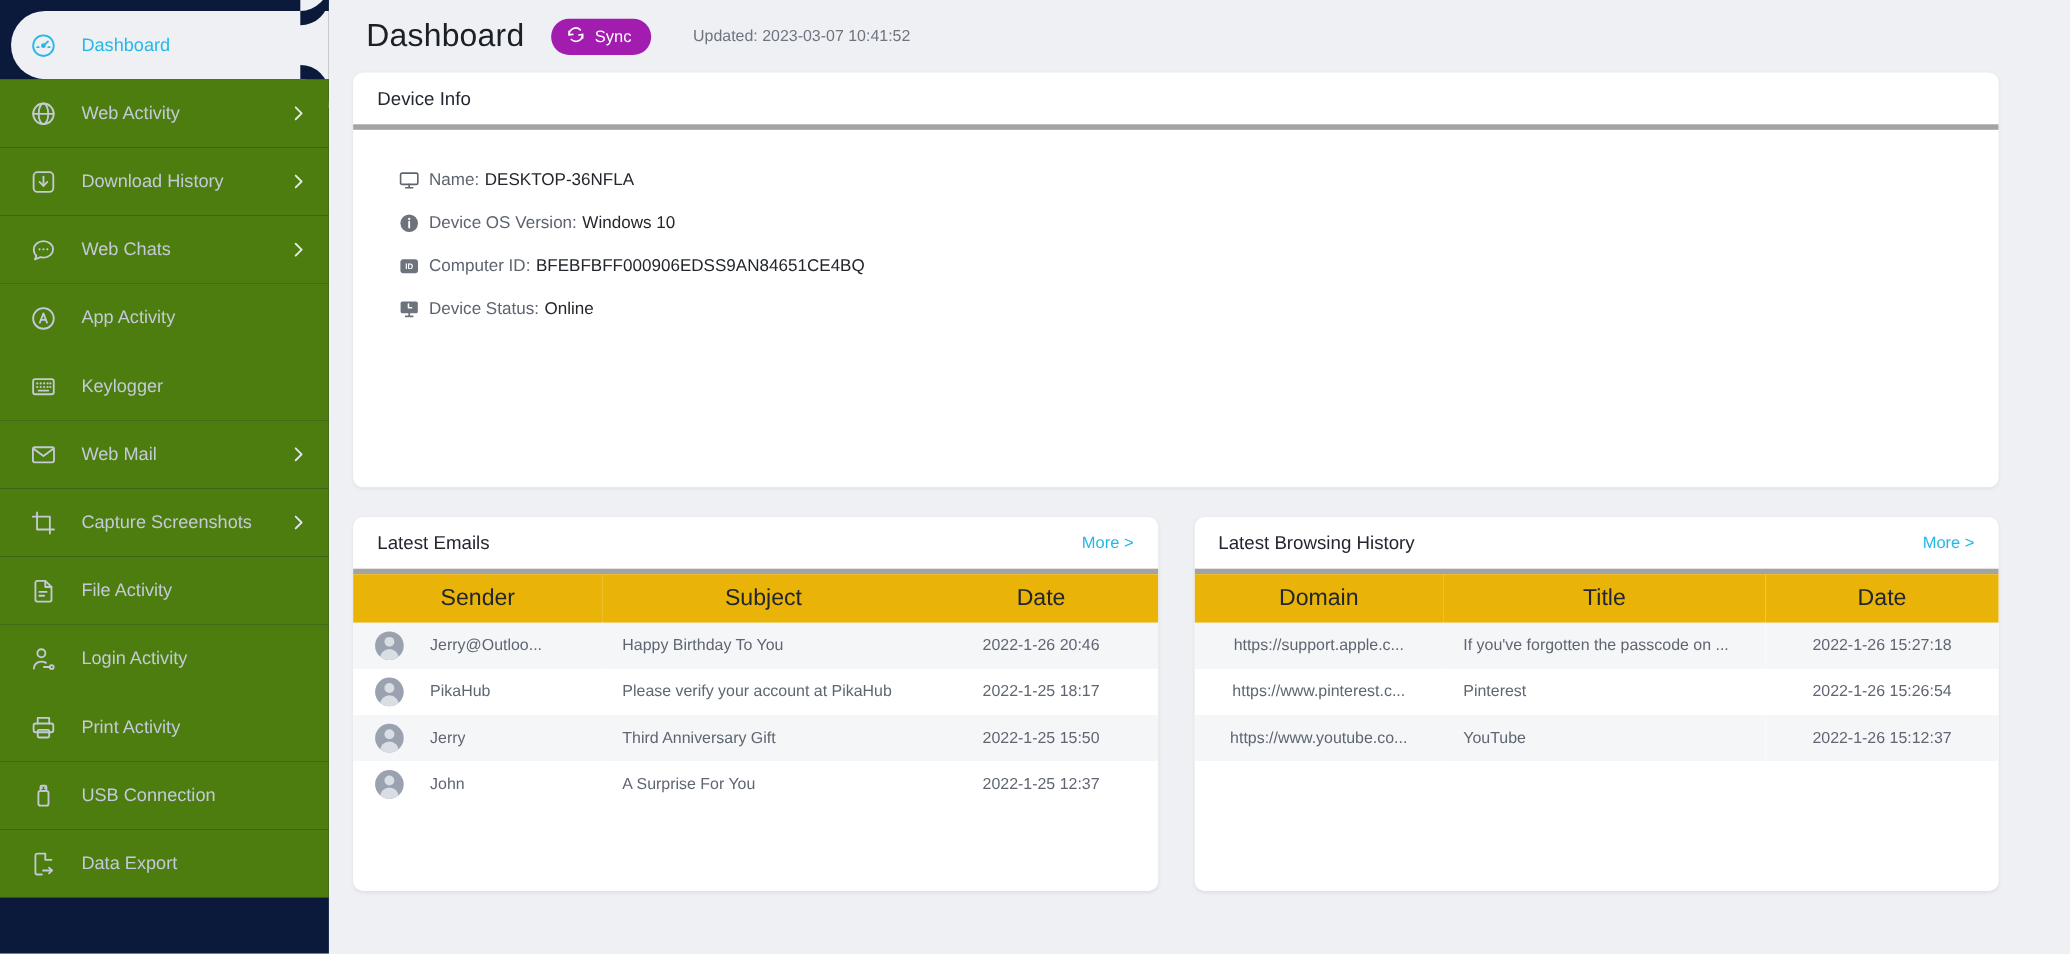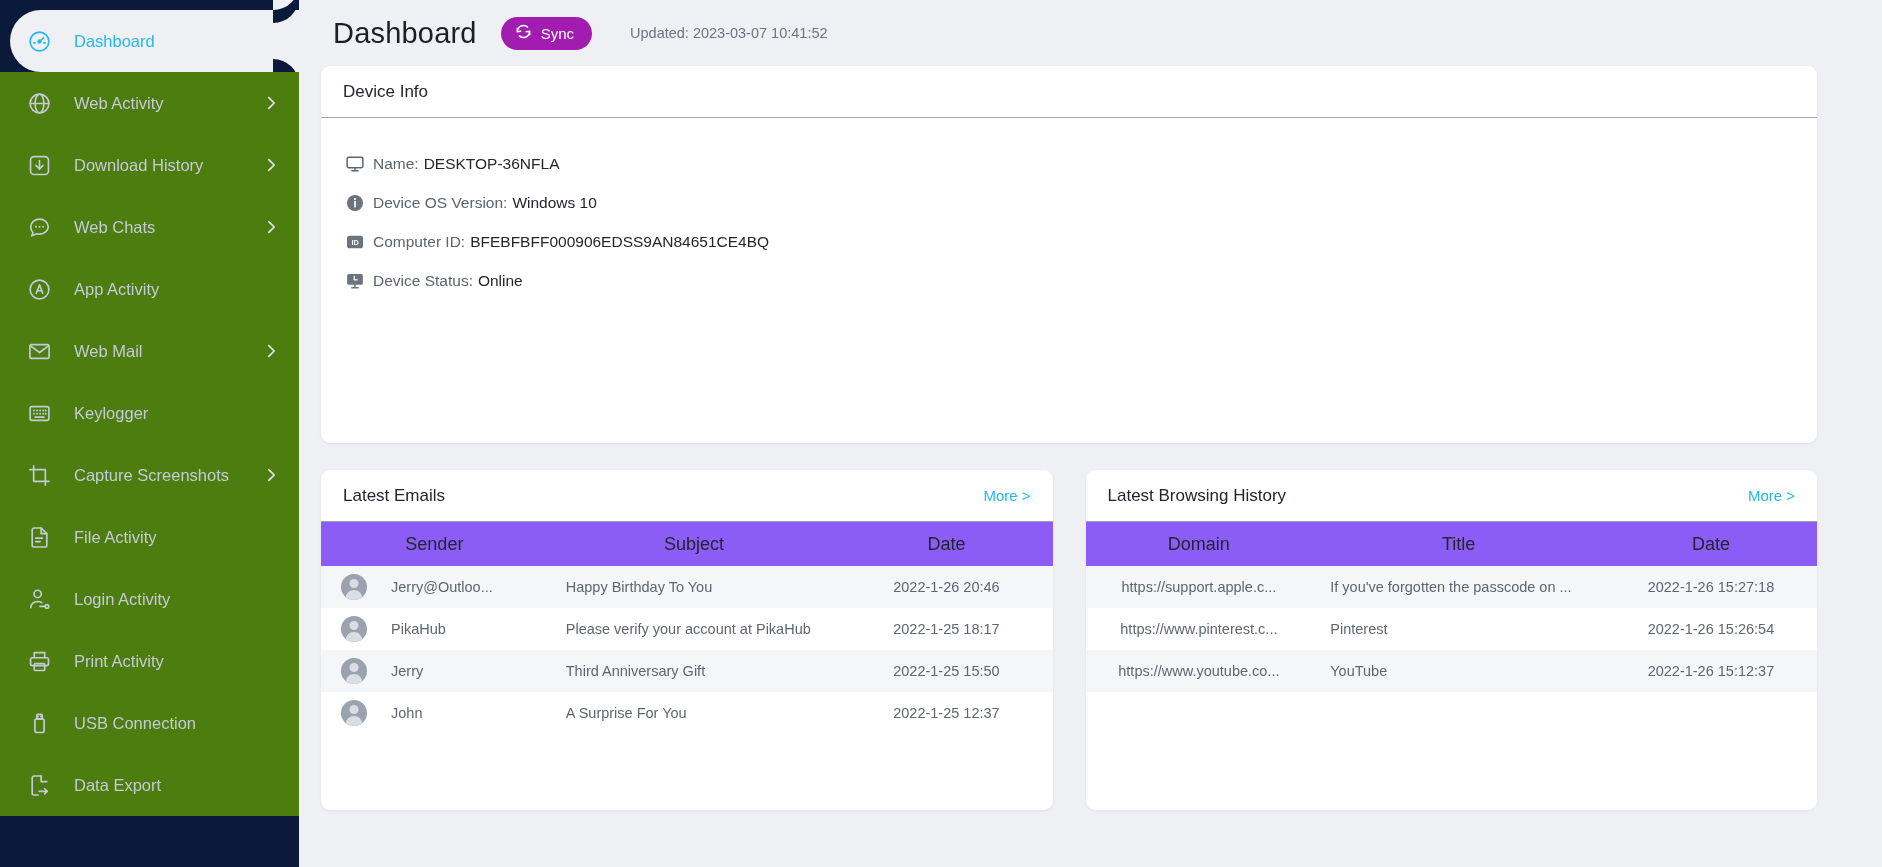--- a/index.html
+++ b/index.html
@@ -91,53 +91,53 @@
   .card {
     background: #fff;
     border-radius: 9px;
     box-shadow: 0 1px 3px rgba(20,30,50,.07);
     overflow: hidden;
   }
   .card-head {
     height: 52px; display: flex; align-items: center;
     justify-content: space-between;
     padding: 0 22px;
-    border-bottom: 1px solid #a3a3a3;
+    border-bottom: 5px solid #a3a3a3;
   }
   .card-title { font-size: 17px; color: #22262f; }
   .more-link {
     color: #21b8e6; font-size: 15px; text-decoration: none; cursor: pointer;
   }
 
   
   .device-card { height: 377px; }
-  .device-body { padding: 26px 0 0 24px; }
+  .device-body { padding: 26px 0 0 41px; }
   .info-row {
     display: flex; align-items: center;
     height: 39px; font-size: 15.5px;
   }
   .info-row .ico {
     width: 20px; height: 20px; flex: 0 0 20px;
     margin-right: 8px;
     display: flex; justify-content: center;
   }
   .info-k { color: #5d646f; }
   .info-v { color: #23262c; margin-left: 5px; }
 
   
   .bottom-row {
     display: flex; gap: 33px; margin-top: 27px;
   }
   .panel { flex: 1 1 0; min-width: 0; height: 340px; }
 
   table { width: 100%; border-collapse: collapse; table-layout: fixed; }
   th {
-    font-weight: 400; font-size: 18px; color: #22262f;
+    font-weight: 400; font-size: 21px; color: #22262f;
     height: 44px; text-align: center;
-    background: #8b5cf6;
+    background: #eab308;
   }
   td {
     height: 42px; font-size: 14.5px; color: #5f6672;
     text-align: center; vertical-align: middle;
     overflow: hidden; text-overflow: ellipsis; white-space: nowrap;
   }
   tbody tr:nth-child(odd) { background: #f4f6f8; }
   tbody tr:nth-child(even) { background: #fff; }
 
   .sender-cell { display: flex; align-items: center; gap: 24px; padding-left: 20px; }
@@ -230,41 +230,41 @@
               <path d="M8.9 15.6 12 7.6l3.1 8"></path>
               <path d="M9.9 13.2h4.2"></path>
             </svg>
           </span>
           <span class="label">App Activity</span>
           <span class="chev"></span>
         </li>
         <li class="nav-item">
           <span class="icon">
             <svg width="25" height="25" viewBox="0 0 24 24" fill="none" stroke="currentColor" stroke-width="1.6" stroke-linecap="round" stroke-linejoin="round">
+              <rect x="3" y="5.4" width="18" height="13.2" rx="1.8"></rect>
+              <path d="M6.6 9.2h.01M9.6 9.2h.01M12.6 9.2h.01M15.6 9.2h.01M18 9.2h.01M6.6 12.3h.01M9.6 12.3h.01M12.6 12.3h.01M15.6 12.3h.01M18 12.3h.01" stroke-width="1.9"></path>
+              <path d="M7.8 15.5h8.4"></path>
+            </svg>
+          </span>
+          <span class="label">Keylogger</span>
+          <span class="chev"></span>
+        </li>
+        <li class="nav-item">
+          <span class="icon">
+            <svg width="25" height="25" viewBox="0 0 24 24" fill="none" stroke="currentColor" stroke-width="1.6" stroke-linecap="round" stroke-linejoin="round">
               <rect x="2.8" y="5.4" width="18.4" height="13.2" rx="1.6"></rect>
               <polyline points="3.4,6.6 12,13 20.6,6.6"></polyline>
             </svg>
           </span>
           <span class="label">Web Mail</span>
           <span class="chev">
             <svg width="11" height="18" viewBox="0 0 12 20" fill="none" stroke="#e3e8f0" stroke-width="1.9" stroke-linecap="round" stroke-linejoin="round">
               <polyline points="3,4 9,10 3,16"></polyline>
             </svg>
           </span>
-        </li>
-        <li class="nav-item">
-          <span class="icon">
-            <svg width="25" height="25" viewBox="0 0 24 24" fill="none" stroke="currentColor" stroke-width="1.6" stroke-linecap="round" stroke-linejoin="round">
-              <rect x="3" y="5.4" width="18" height="13.2" rx="1.8"></rect>
-              <path d="M6.6 9.2h.01M9.6 9.2h.01M12.6 9.2h.01M15.6 9.2h.01M18 9.2h.01M6.6 12.3h.01M9.6 12.3h.01M12.6 12.3h.01M15.6 12.3h.01M18 12.3h.01" stroke-width="1.9"></path>
-              <path d="M7.8 15.5h8.4"></path>
-            </svg>
-          </span>
-          <span class="label">Keylogger</span>
-          <span class="chev"></span>
         </li>
         <li class="nav-item">
           <span class="icon">
             <svg width="25" height="25" viewBox="0 0 24 24" fill="none" stroke="currentColor" stroke-width="1.6" stroke-linecap="round" stroke-linejoin="round">
               <path d="M6.4 2.8v14.8h14.8"></path>
               <path d="M2.8 6.4h14.8v14.8"></path>
             </svg>
           </span>
           <span class="label">Capture Screenshots</span>
           <span class="chev">

